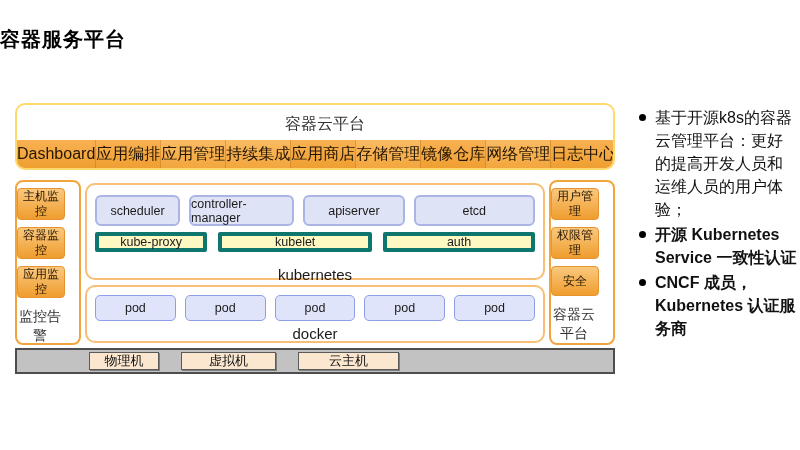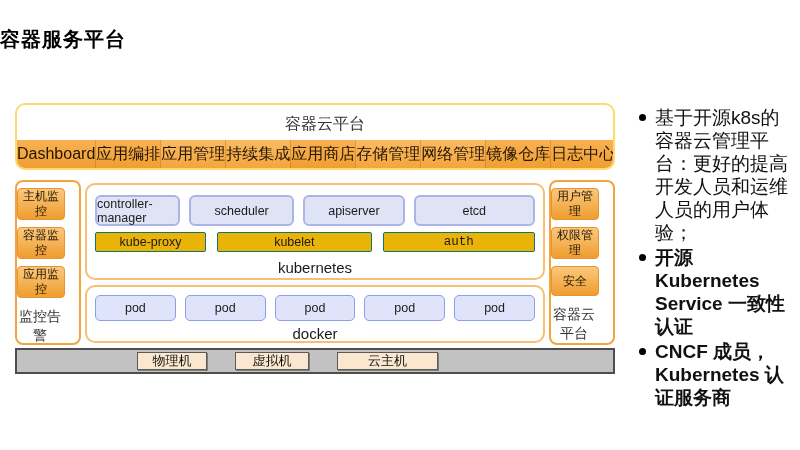--- a/index.html
+++ b/index.html
@@ -38,42 +38,42 @@
   .mid-box { position:absolute; left:85px; width:460px; background:#fff;
              border:2px solid #F8BE74; border-radius:10px; }
   .k8s-box { top:183px; height:97px; padding:10px 8px 0; }
   .docker-box { top:285px; height:58px; padding:8px 8px 0; }
   .cell-row { display:flex; gap:9px; }
   .row1 { height:31px; }
   .row1 .cell { border:2px solid #ABB5E5; border-radius:6px; background:#DFE3F6; }
   .row1 .cell:nth-child(1){flex:1;} .row1 .cell:nth-child(2){flex:1.25;}
   .row1 .cell:nth-child(3){flex:1.2;} .row1 .cell:nth-child(4){flex:1.45;}
   .row2 { height:20px; margin-top:6px; gap:11px; }
-  .row2 .cell { border:1px solid #0f766e; border-radius:2px; background:#eab308; }
+  .row2 .cell { border:4px solid #0f766e; border-radius:2px; background:#fef9c3; }
   .row2 .cell:nth-child(1){flex:1;} .row2 .cell:nth-child(2){flex:1.4;}
-  .row2 .cell:nth-child(3){flex:1.38;font-family:Liberation Mono, monospace;}
+  .row2 .cell:nth-child(3){flex:1.38;}
   .cell { display:flex; align-items:center; justify-content:center; font-size:12.5px; color:#1a1a1a; }
   .pod-row { display:flex; gap:9px; height:26px; }
   .pod-row .cell { flex:1; border:1px solid #8E9FE8; border-radius:5px; background:#DFE4FA; }
-  .box-label { text-align:center; font-size:15px; color:#1a1a1a; margin-top:7px; }
+  .box-label { text-align:center; font-size:15px; color:#1a1a1a; margin-top:14px; }
   .docker-box .box-label { margin-top:4px; }
 
   
   .infra-bar { position:absolute; left:15px; top:348px; width:600px; height:26px;
                background:#C2C2C2; border:2px solid #4D4D4D;
-               display:flex; align-items:center; padding-left:120px; gap:28px;text-align:center; }
+               display:flex; align-items:center; padding-left:72px; gap:22px;text-align:center; }
   .infra-box { height:18px; display:flex; align-items:center; justify-content:center;
                background:#FBE6CF; border:1.5px solid #5A5A5A; font-size:13px; color:#111;
                box-shadow:1px 1px 0 rgba(0,0,0,0.35); }
-  .infra-box:nth-child(1){ width:70px; } .infra-box:nth-child(2){ width:74px; }
+  .infra-box:nth-child(1){ width:70px; } .infra-box:nth-child(2){ width:95px; }
   .infra-box:nth-child(3){ width:101px; }
 
   
   .bullets { position:absolute; left:638px; top:106px; width:160px; list-style:none; }
-  .bullets li { position:relative; padding-left:17px; font-size:19px; line-height:23px;
+  .bullets li { position:relative; padding-left:17px; font-size:16px; line-height:23px;
                 margin-bottom:2px; color:#111; }
   .bullets li::before { content:""; position:absolute; left:1px; top:8px; width:7px; height:7px;
                         border-radius:50%; background:#000; }
   .bullets li.bold { font-weight:bold; }
 </style>
 </head>
 <body>
 
 <div class="stage">
 
@@ -81,35 +81,35 @@
 
   <div class="top-box">
     <div class="platform-title">容器云平台</div>
     <div class="menu" id="menu">
         <div class="menu-item">Dashboard</div>
         <div class="menu-item">应用编排</div>
         <div class="menu-item alt">应用管理</div>
         <div class="menu-item alt">持续集成</div>
         <div class="menu-item">应用商店</div>
         <div class="menu-item alt">存储管理</div>
+        <div class="menu-item">镜像仓库</div>
         <div class="menu-item alt">网络管理</div>
-        <div class="menu-item">镜像仓库</div>
         <div class="menu-item">日志中心</div>
       </div>
   </div>
 
   <div class="side-panel left">
     <div id="left-boxes" style="display:contents"><div class="side-box">主机监控</div><div class="side-box">容器监控</div><div class="side-box">应用监控</div></div>
     <div class="side-label">监控告警</div>
   </div>
 
   <div class="mid-box k8s-box">
     <div class="cell-row row1" id="k8s-row1">
+        <div class="cell">scheduler</div>
         <div class="cell">controller-manager</div>
-        <div class="cell">scheduler</div>
         <div class="cell">apiserver</div>
         <div class="cell">etcd</div>
       </div>
     <div class="cell-row row2" id="k8s-row2">
         <div class="cell">kube-proxy</div>
         <div class="cell">kubelet</div>
         <div class="cell">auth</div>
       </div>
     <div class="box-label">kubernetes</div>
   </div>

